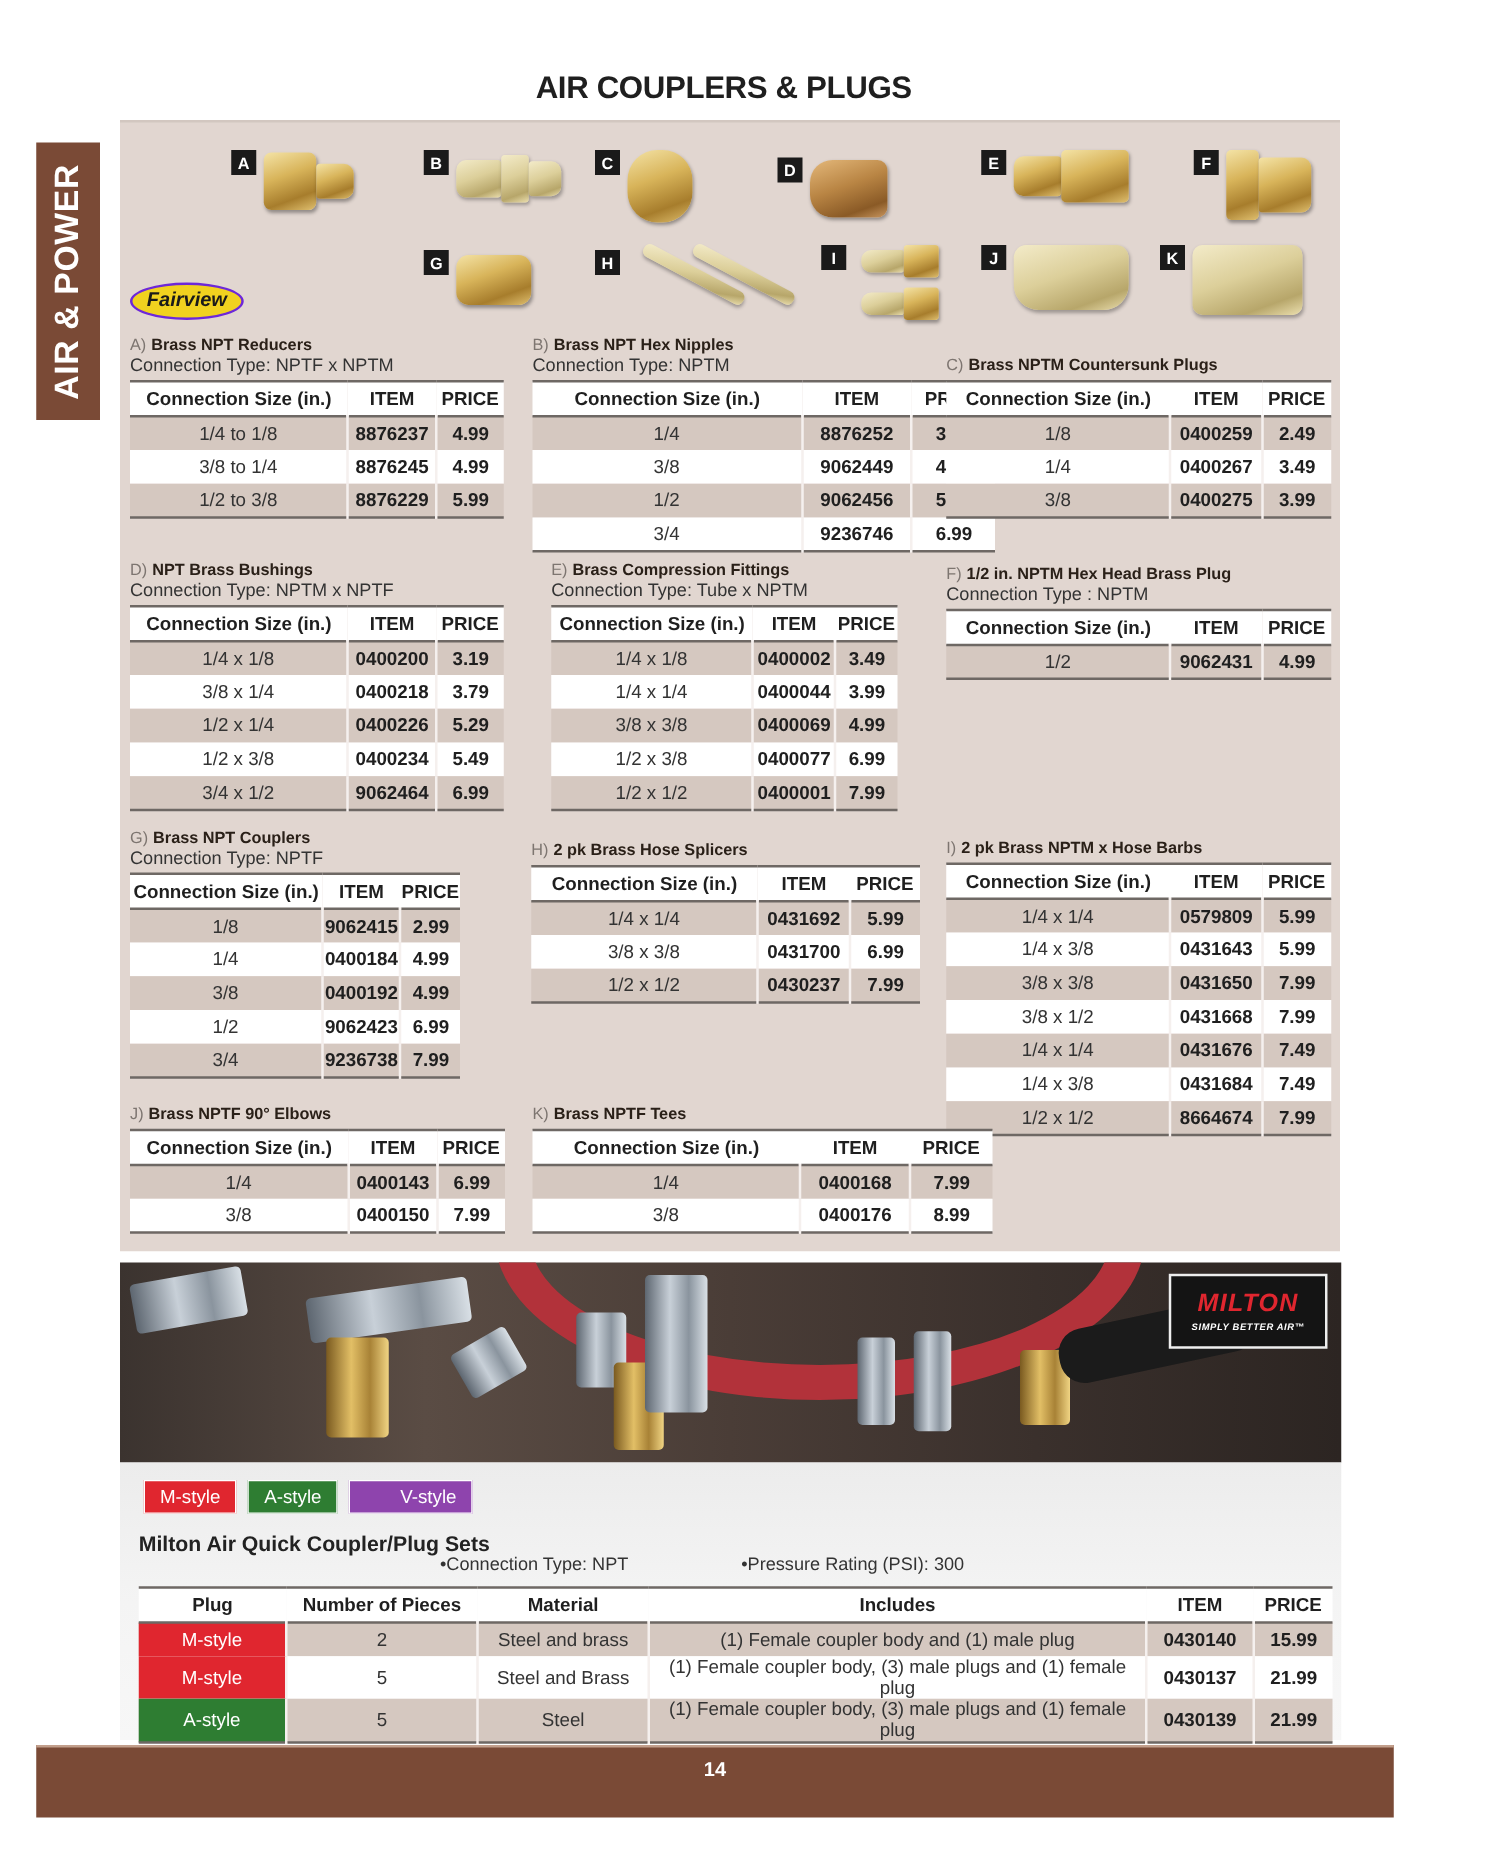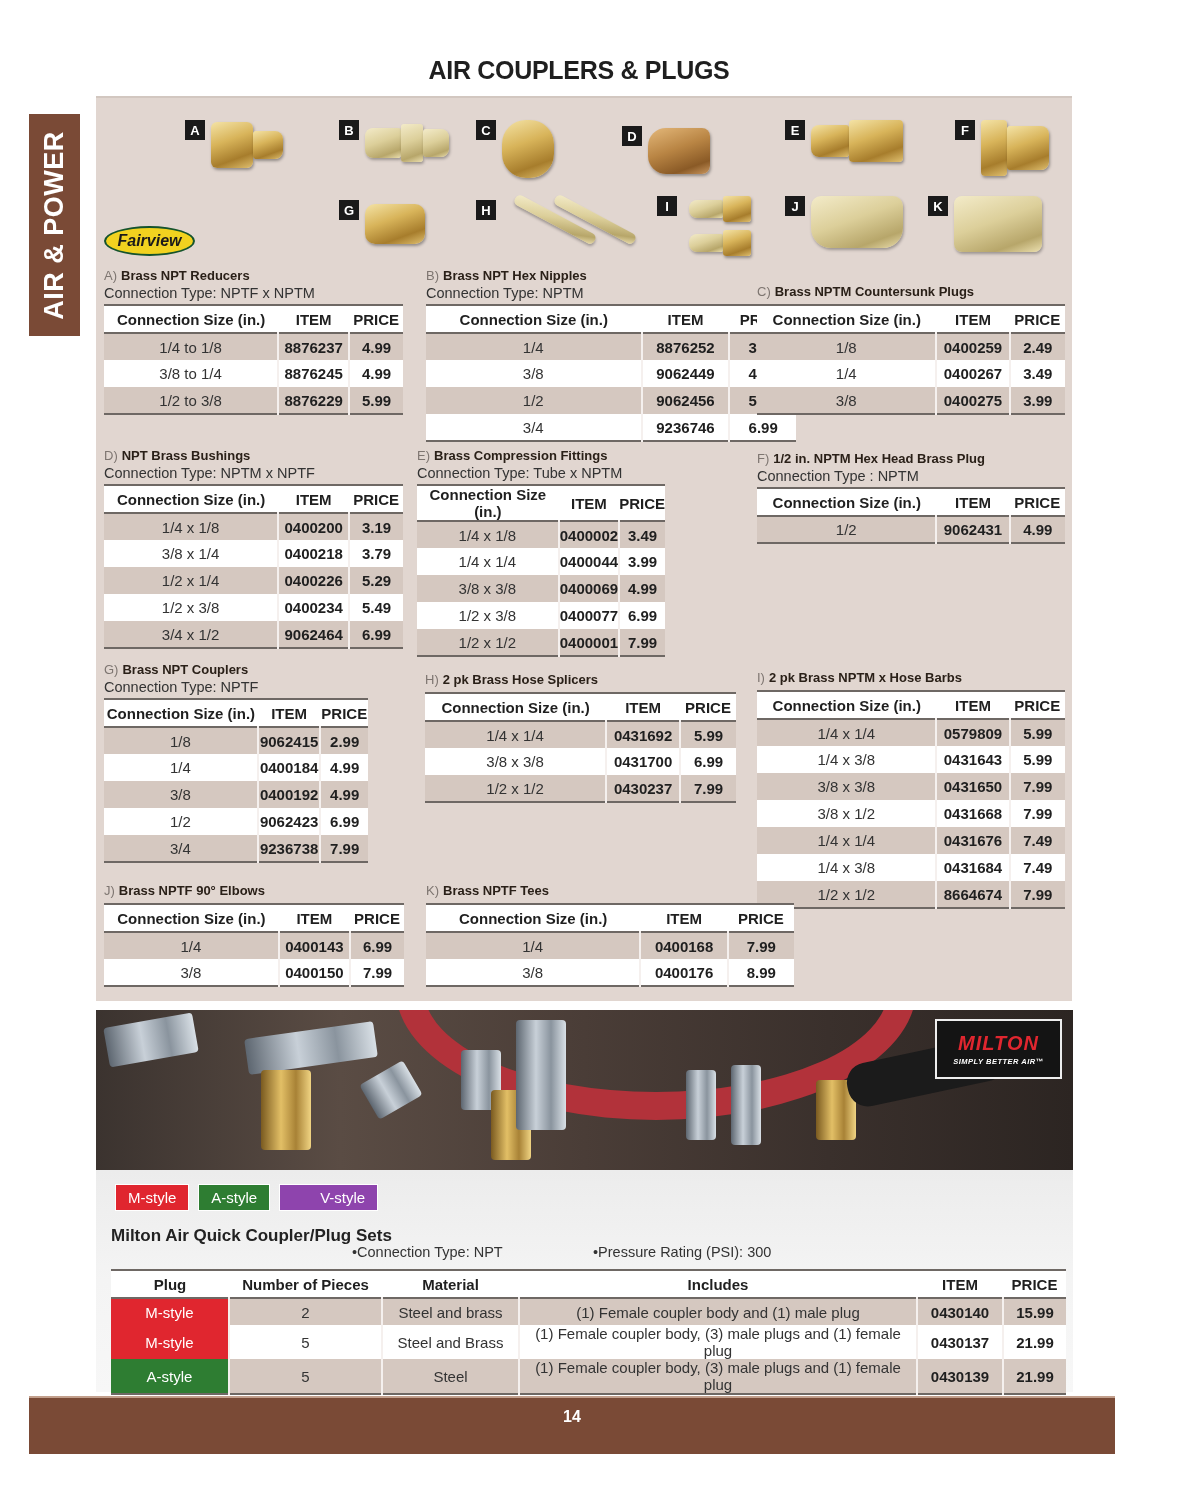--- a/index.html
+++ b/index.html
@@ -11,21 +11,21 @@
   .side-tab span { transform: rotate(-90deg); white-space: nowrap; color: #fff; font-weight: bold; font-size: 27px; letter-spacing: 0.5px; }
 
   .catalog-panel { position: absolute; left: 96px; top: 96px; width: 976px; height: 905px; background: #e1d6d0; border-top: 2px solid #d2c7c0; }
 
   .product-pic { position: absolute; display: flex; align-items: flex-start; gap: 6px; }
   .pic-label { width: 20px; height: 20px; background: #1a1a1a; color: #fff; font-size: 13px; font-weight: bold; display: flex; align-items: center; justify-content: center; }
   .brass { background: linear-gradient(160deg, #f4e3a6 0%, #d8b45a 40%, #a77d2c 75%, #e0c070 100%); border-radius: 6px; box-shadow: 1px 2px 3px rgba(0,0,0,0.35); }
   .brass-pale { background: linear-gradient(160deg, #f3ebc9 0%, #dccf9a 45%, #b7a66a 80%, #ece0b0 100%); border-radius: 8px; box-shadow: 1px 2px 3px rgba(0,0,0,0.3); }
   .brass-dark { background: linear-gradient(160deg, #e4b87a 0%, #b98544 45%, #8a5a26 80%, #c99760 100%); border-radius: 6px; box-shadow: 1px 2px 3px rgba(0,0,0,0.35); }
 
-  .fairview-logo { position: absolute; left: 104px; top: 226px; width: 91px; height: 30px; background: #f1d21f; border: 2px solid #14532d; border-radius: 50%; display: flex; align-items: center; justify-content: center; font-style: italic; font-weight: bold; font-size: 16px; color: #1a1a1a; }
+  .fairview-logo { position: absolute; left: 104px; top: 226px; width: 91px; height: 30px; background: #f1d21f; border: 2px solid #6d28d9; border-radius: 50%; display: flex; align-items: center; justify-content: center; font-style: italic; font-weight: bold; font-size: 16px; color: #1a1a1a; }
 
   .section { position: absolute; }
   .sec-head { font-size: 13px; font-weight: bold; color: #2a2018; line-height: 18px; white-space: nowrap; }
   .sec-head .letter { color: #7d7570; font-weight: normal; margin-right: 4px; }
   .sec-sub { font-size: 14.5px; color: #333; line-height: 16px; white-space: nowrap; }
 
   table.spec { border-collapse: collapse; width: 100%; margin-top: 3px; font-size: 15px; }
   table.spec thead tr { background: #fff; border-top: 2px solid #6e6864; border-bottom: 2px solid #6e6864; }
   table.spec th { font-weight: bold; color: #1f1f1f; height: 28px; text-align: center; font-size: 15px; }
   table.spec td { height: 27px; text-align: center; color: #333; border-left: 2px solid #f5f0ee; }
@@ -273,21 +273,21 @@
         </tr>
       <tr>
           <td>3/4 x 1/2</td>
           <td class="item">9062464</td>
           <td class="price">6.99</td>
         </tr>
     </tbody>
   </table>
 </div>
 
-<div class="section" style="left:417px;top:447px;width:248px;">
+<div class="section" style="left:441px;top:447px;width:277px;">
   <div class="sec-head"><span class="letter">E)</span><span>Brass Compression Fittings</span></div>
   <div class="sec-sub">Connection Type: Tube x NPTM</div>
   <table class="spec">
     <thead>
         <tr>
           <th>Connection Size (in.)</th>
           <th>ITEM</th>
           <th>PRICE</th>
         </tr>
       </thead>

